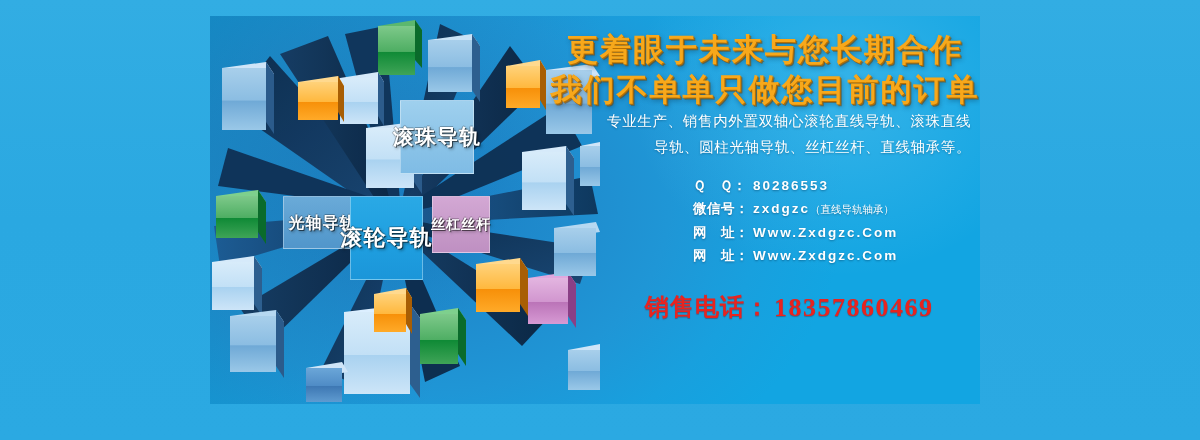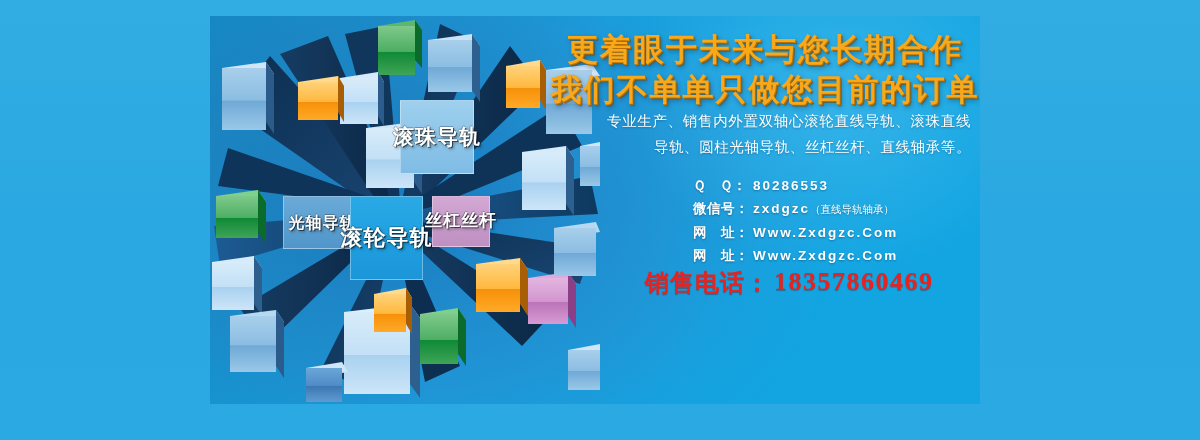--- a/index.html
+++ b/index.html
@@ -96,23 +96,24 @@
     display:inline-block;
     width:60px;
     letter-spacing:.5px;
     font-weight:bold;
   }
   .cvalue { font-weight:bold; letter-spacing:1.3px; }
   .cvalue.mono { font-family:"Liberation Sans", sans-serif; letter-spacing:2px; }
   .cnote { font-size:10.5px; letter-spacing:0; font-weight:normal; }
 
   .phone {
+    margin-top:24px;
     padding-left:100px;
     white-space:nowrap;
-    display:flex; align-items:flex-start;
+    display:flex; align-items:flex-end;
   }
   .phone .pl {
     color:#e8231f;
     font-weight:bold;
     font-size:24px;
     letter-spacing:1px;
     text-shadow:0 1px 1px rgba(90,0,0,.35);
   }
   .phone .pn {
     color:#e8231f;
@@ -334,21 +335,21 @@
     <div class="lbl" style="left:73px; top:180px; width:79px; height:53px; background:linear-gradient(180deg,#6aaad8 0%,#5b9fd0 55%,#5196cb 100%); font-size:16px;">
       <span>光轴</span>
       <span>导轨</span>
     </div>
 
     <div class="lbl" style="left:140px; top:180px; width:73px; height:84px; background:linear-gradient(180deg,#2aa9e5 0%,#1f9fe0 55%,#1b96d9 100%); font-size:22px;">
       <span>滚轮</span>
       <span>导轨</span>
     </div>
 
-    <div class="lbl" style="left:222px; top:180px; width:58px; height:51px; background:linear-gradient(180deg,#d3a8d4 0%,#c79ac9 55%,#bf90c2 100%); font-size:17px;">
+    <div class="lbl" style="left:222px; top:180px; width:58px; height:57px; background:linear-gradient(180deg,#d3a8d4 0%,#c79ac9 55%,#bf90c2 100%); font-size:14px;">
       <span>丝杠</span>
       <span>丝杆</span>
     </div>
 
     <div id="copy" style="position:absolute; left:335px; top:14px; width:440px; height:360px;">
 
       <div class="headline">更着眼于未来与您长期合作</div>
       <div class="headline">我们不单单只做您目前的订单</div>
 
       <div class="subcopy">专业生产、销售内外置双轴心滚轮直线导轨、滚珠直线导轨、圆柱光轴导轨、丝杠丝杆、直线轴承等。</div>

